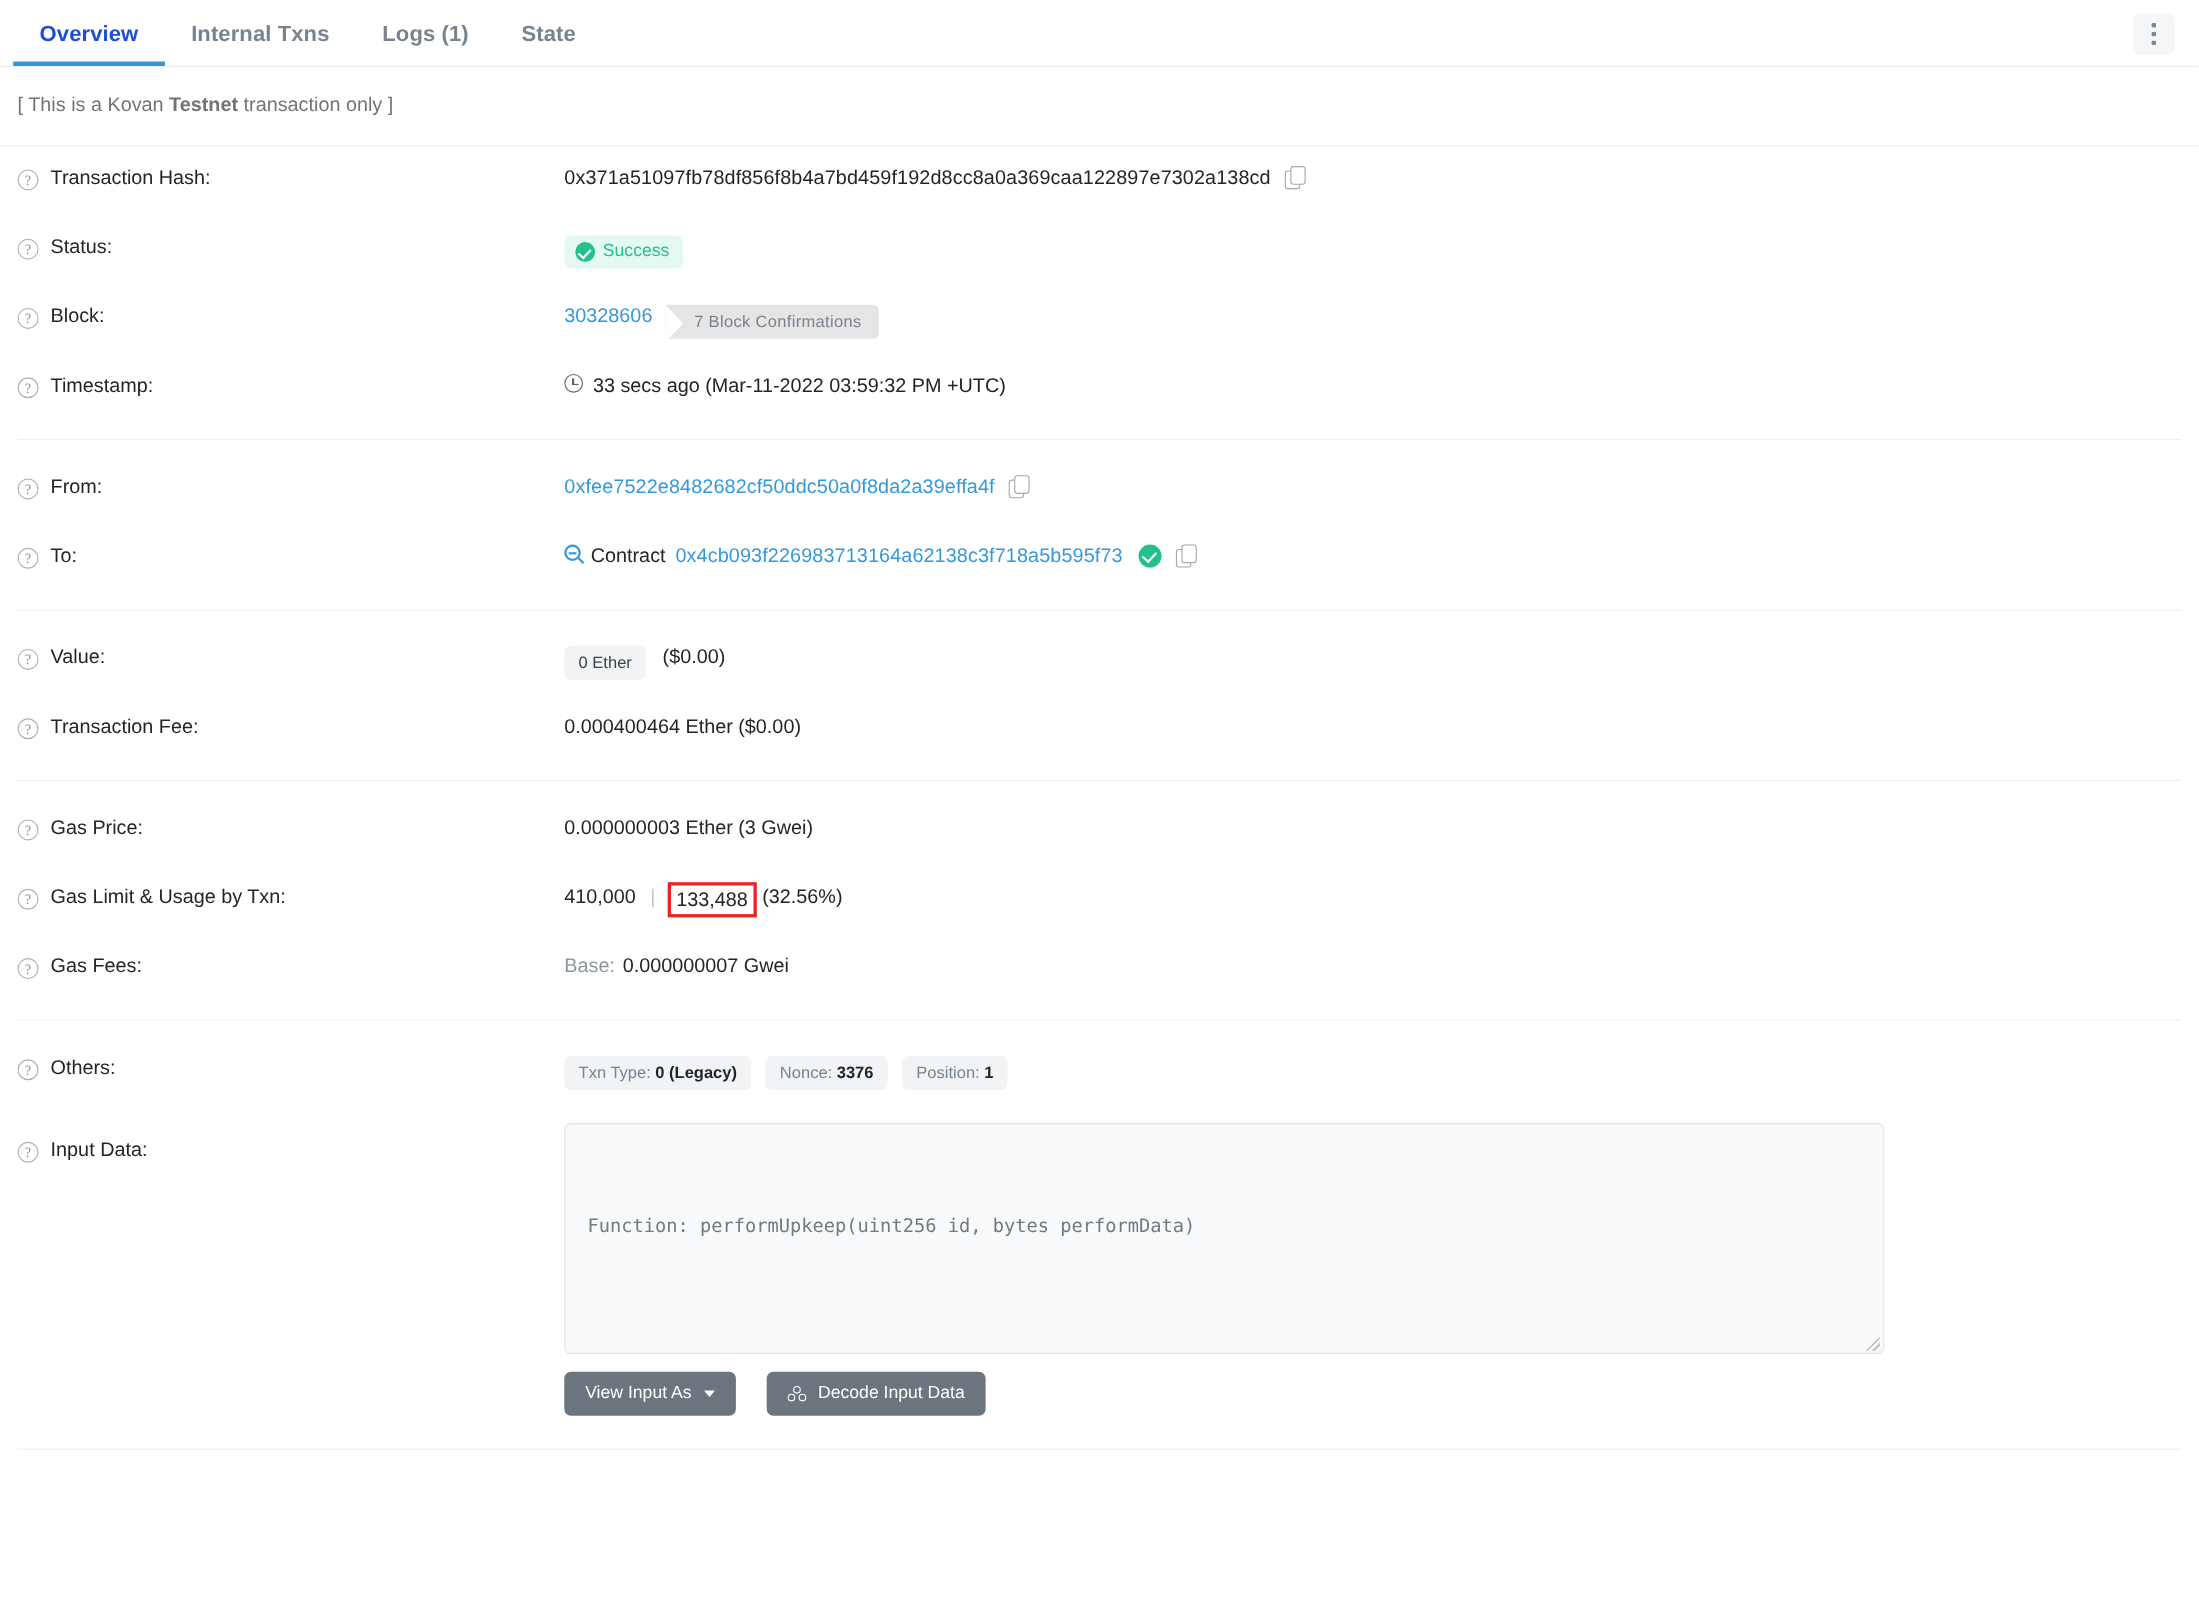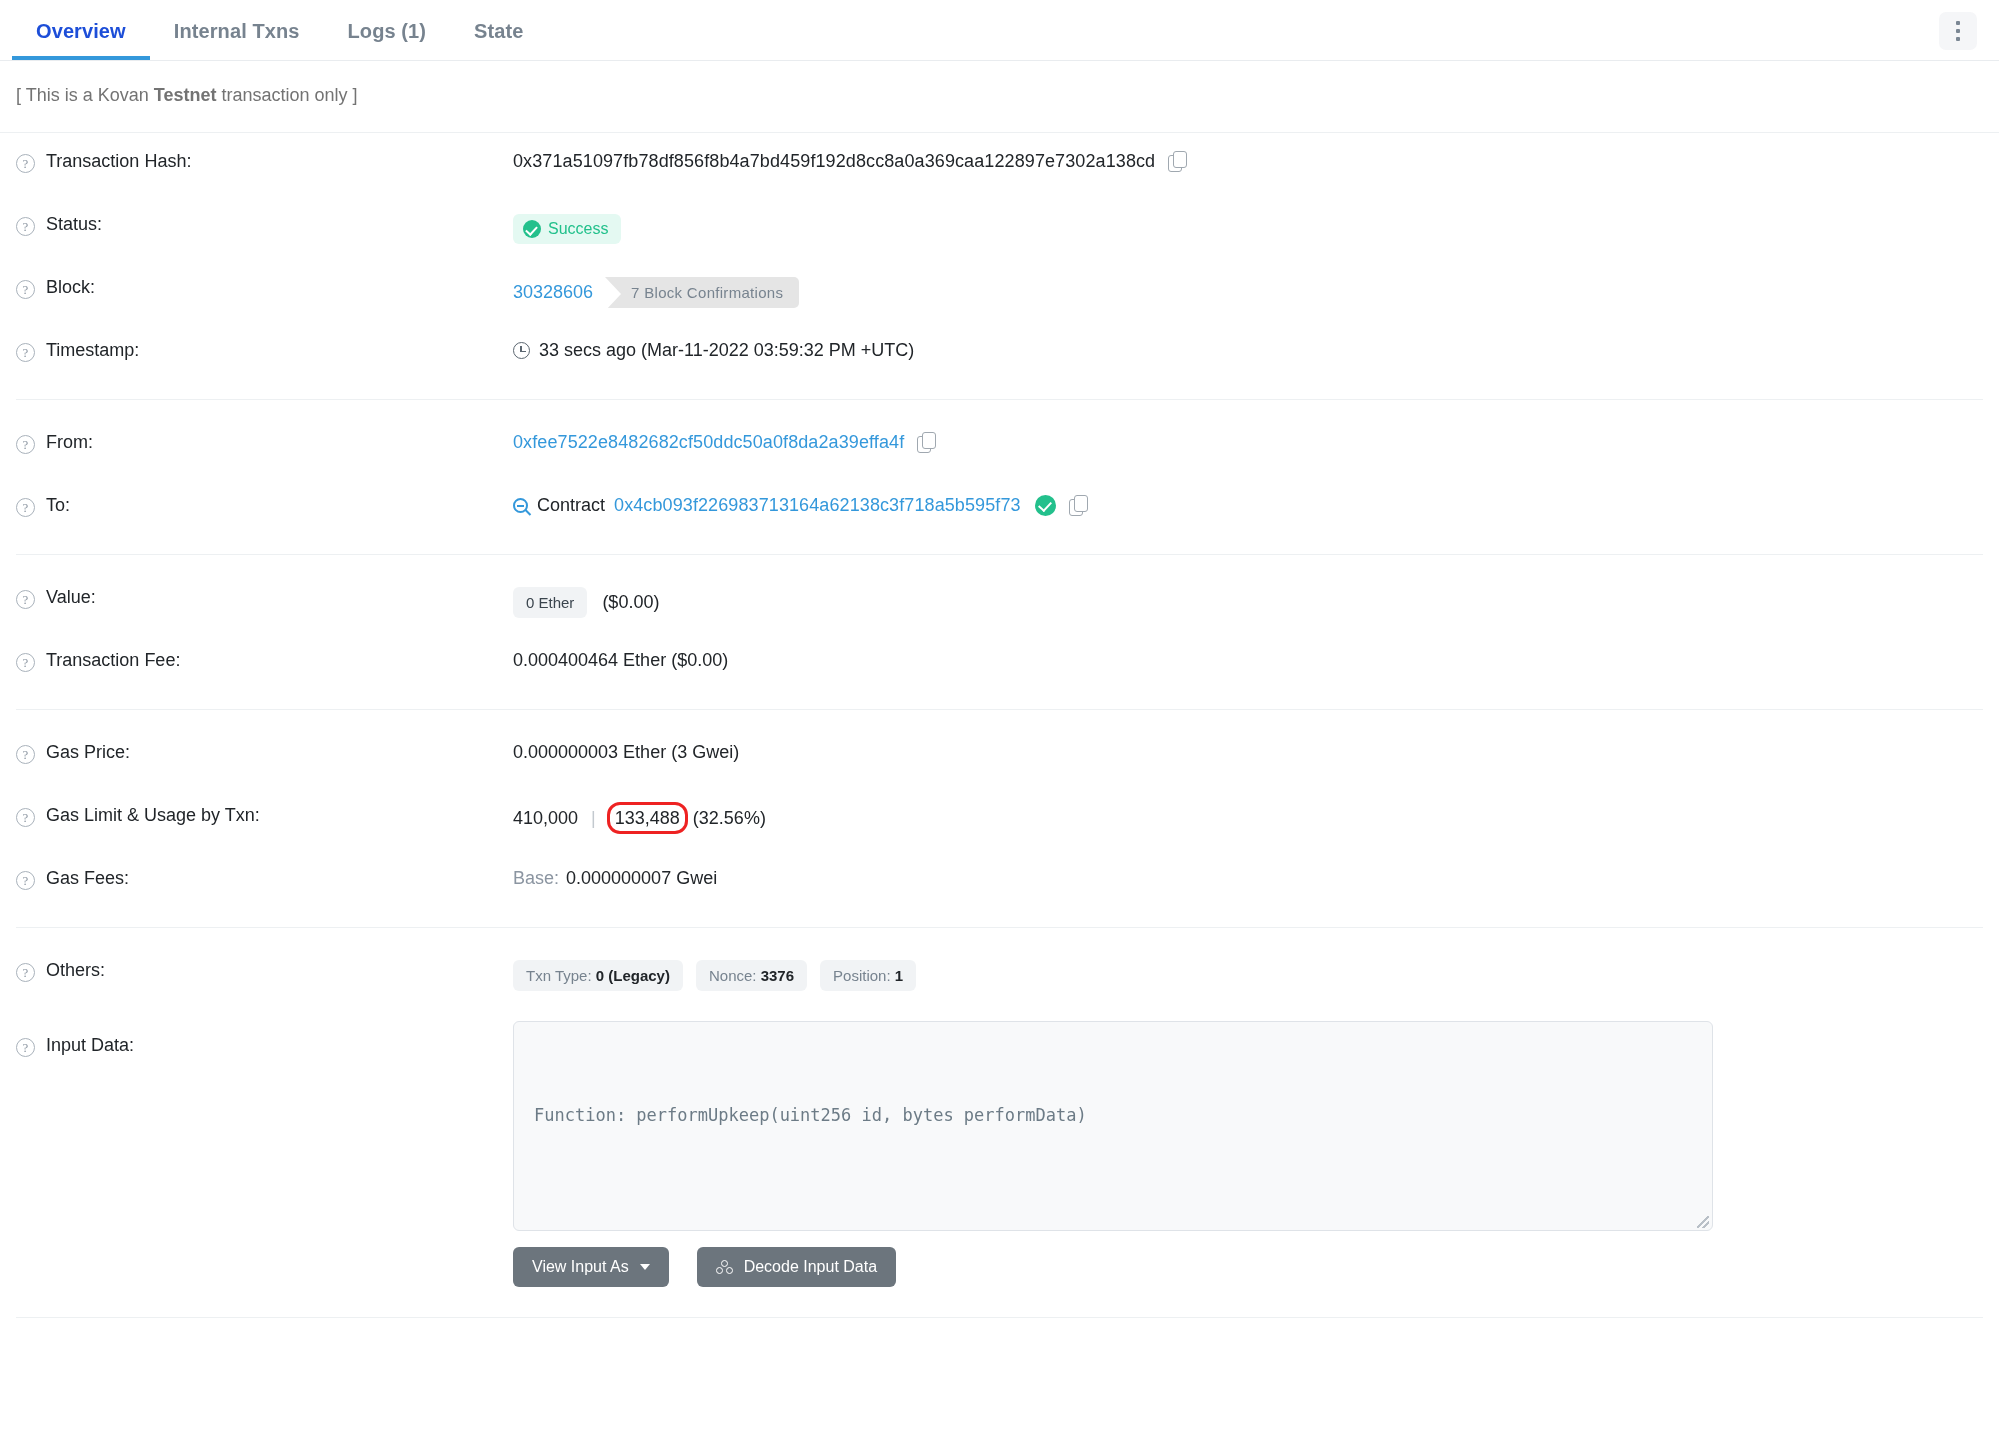--- a/index.html
+++ b/index.html
@@ -76,21 +76,21 @@
     width: 19px; height: 19px; flex: 0 0 19px;
     border: 1.3px solid #a9b2bb;
     border-radius: 50%;
     color: #8b95a1;
     font-size: 13px;
     line-height: 17px;
     text-align: center;
     margin-top: 3px;
     font-family: "Liberation Serif", serif;
   }
-  .rval { flex: 1; font-size: 18px; color: #212529; padding-top: 2px; display:flex; align-items:center; flex-wrap: wrap; }
+  .rval { flex: 1; font-size: 18px; color: #212529; padding-top: 2px; display:flex; align-items:flex-start; flex-wrap: wrap; }
   .mono-val { letter-spacing: .1px; }
 
   .link { color: #3498db; text-decoration: none; cursor: pointer; }
 
   
   .copy { display:inline-block; width: 19px; height: 21px; position: relative; margin-left: 13px; cursor: pointer; vertical-align: -3px; flex: 0 0 auto;}
   .copy::before, .copy::after {
     content: ""; position: absolute; border: 1.6px solid #a0a8b0; border-radius: 3px;
   }
   .copy::before { width: 12px; height: 15px; left: 0; top: 4px; background: #fff; }
@@ -181,21 +181,20 @@
     content:""; position:absolute; left: 2.2px; top: 5px; width: 6.5px; height: 2px; background: #3498db;
   }
 
   
   .hl-box {
     outline: 3px solid #ee2222;
     padding: 3px 5px;
     margin: 0 3px 0 1px;
     display: inline-block;
     line-height: 20px;
-    border-radius: 10px;
   }
   .gas-sep { color: #c3c9cf; margin: 0 13px; }
 
   .muted-prefix { color: #8b95a1; }
 
   
   .inputdata-wrap { flex: 1; }
   .inputdata {
     width: 1200px; height: 210px;
     background: #f8f9fa;

